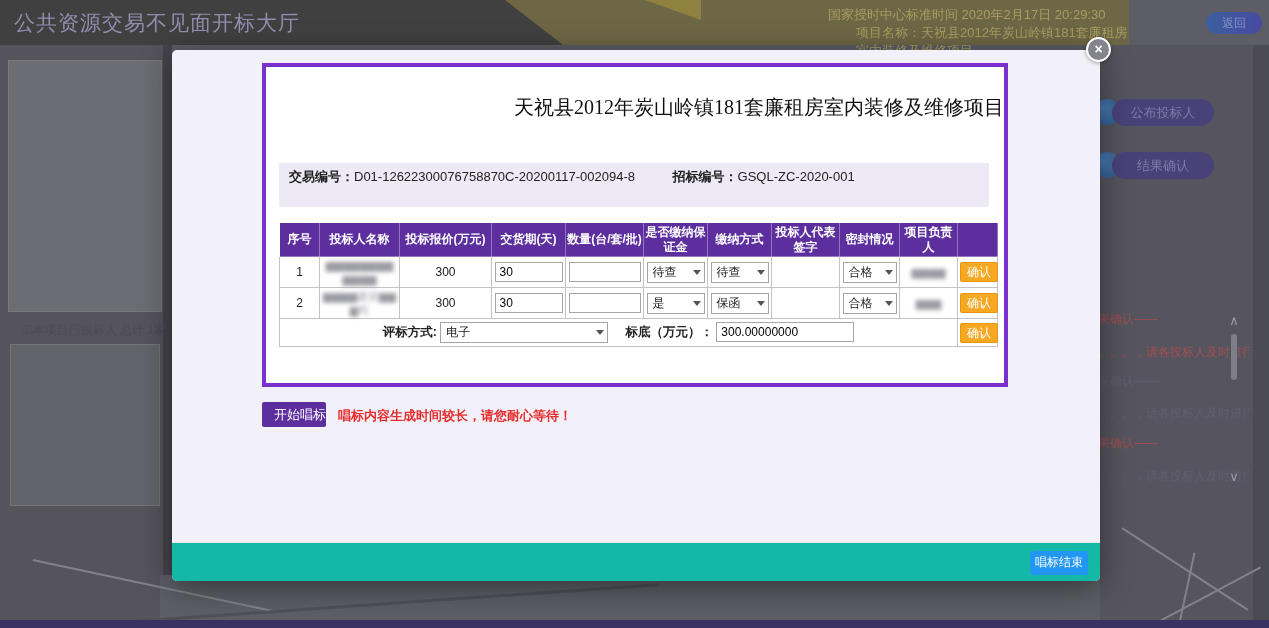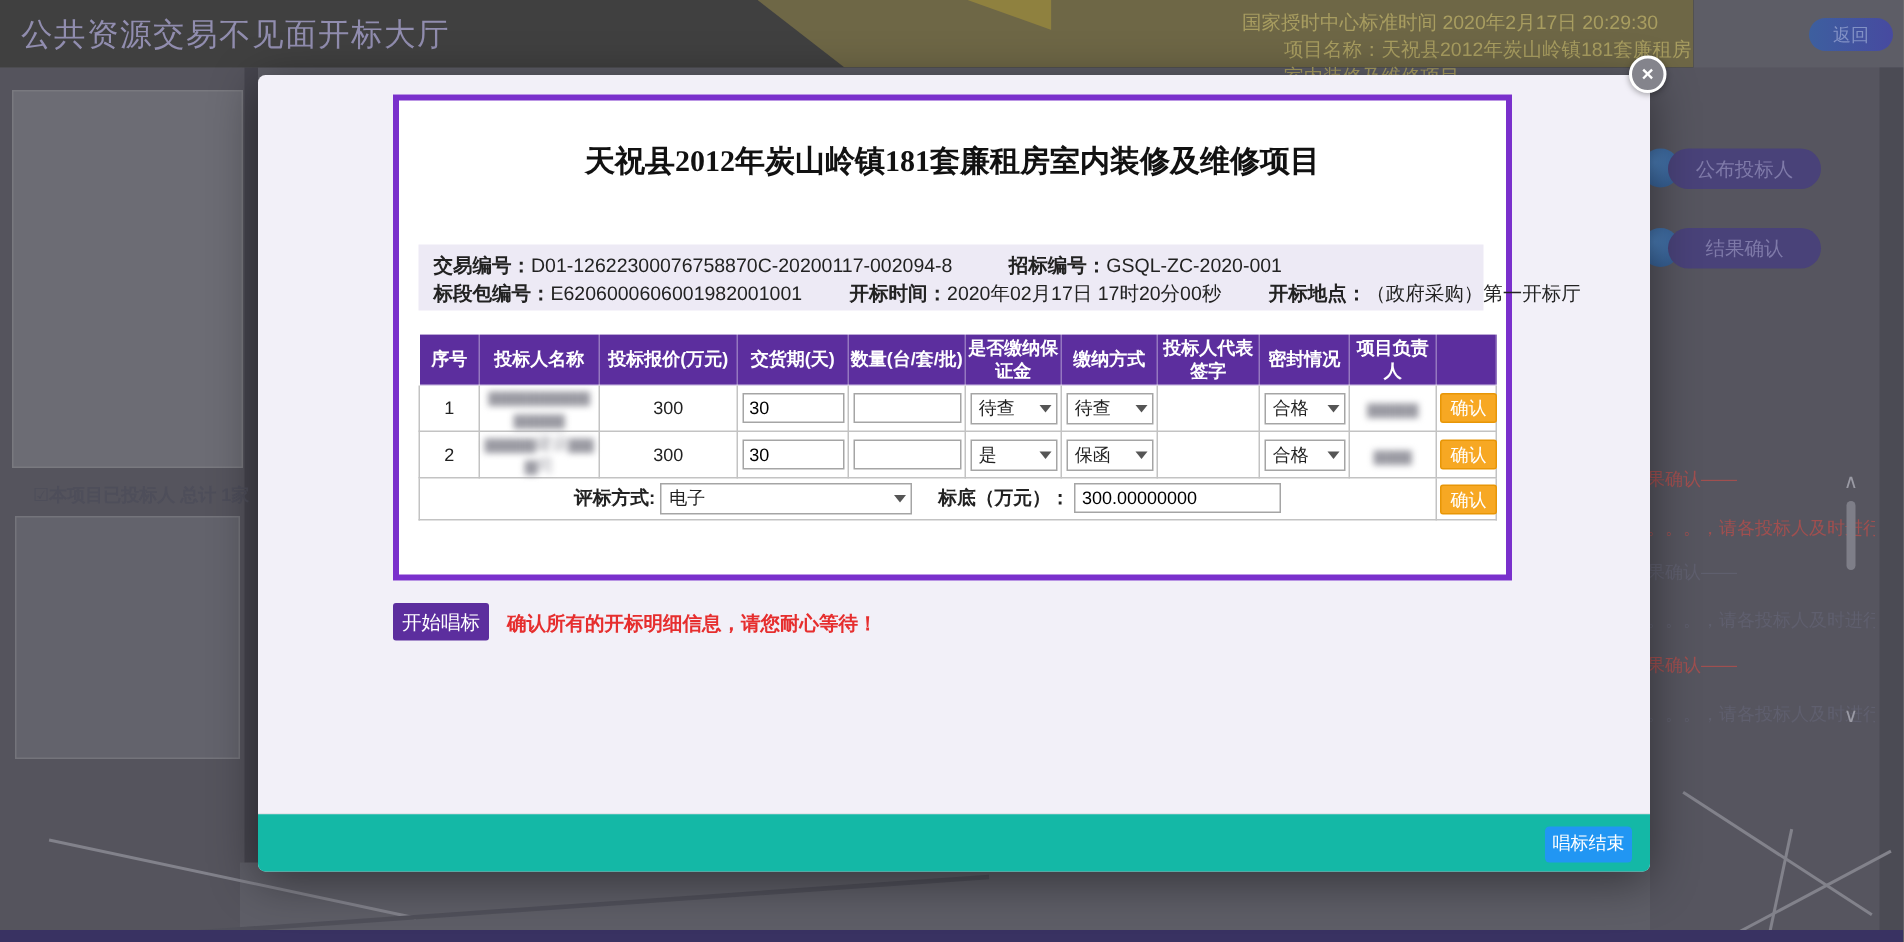--- a/index.html
+++ b/index.html
@@ -55,21 +55,21 @@
                   border-radius:3px; cursor:pointer; }
 
   
   .modal { position:absolute; left:172px; top:50px; width:928px; height:531px; background:#f2f0f8;
            border-radius:5px; box-shadow:0 6px 32px rgba(0,0,0,.45); z-index:10; }
   .close-btn { position:absolute; left:1086px; top:37px; width:25px; height:25px; border-radius:50%;
                background:#84848c; border:2px solid #ffffff; color:#fff; font-size:14px; font-weight:bold;
                text-align:center; line-height:21px; z-index:12; cursor:pointer; box-shadow:0 1px 4px rgba(0,0,0,.35); }
 
   .inner-box { position:absolute; left:90px; top:13px; width:746px; height:324px; border:4px solid #7a30cc; background:#fff; }
-  .doc-title { margin-top:27px; text-align:center; font-size:20px; font-weight:bold; color:#111;
+  .doc-title { margin-top:27px; text-align:right; font-size:20px; font-weight:normal; color:#111;
                font-family:"Liberation Serif","DejaVu Serif",serif; }
   .info-box { position:absolute; left:13px; right:15px; top:96px; height:44px; background:#edeaf5;
               padding:4px 10px; font-size:13px; color:#222; }
   .info-line { line-height:19px; white-space:nowrap; }
   .lbl { font-weight:bold; }
   .gap1 { margin-left:34px; } .gap2 { margin-left:28px; }
 
   .bid-table { position:absolute; left:13px; top:155px; width:718px; border-collapse:collapse; table-layout:fixed; }
   .bid-table th { background:#5c2e9e; color:#fff; font-size:12px; font-weight:bold; height:34px;
                   line-height:1.25; border:1px solid rgba(255,255,255,.35); padding:0 1px; }
@@ -85,21 +85,21 @@
   .chev { width:0; height:0; border-left:4px solid transparent; border-right:4px solid transparent;
           border-top:5px solid #555; margin-left:3px; flex:0 0 auto; }
   .confirm-btn { display:inline-block; width:38px; height:20px; background:#f7a823; border:1px solid #e89606;
                  border-radius:2px; color:#fff; font-size:12px; line-height:18px; text-align:center; cursor:pointer; }
   .confirm-all-btn { display:inline-block; height:21px; padding:0 16px; background:#f7a823; border:1px solid #e89606;
                  border-radius:2px; color:#fff; font-size:12px; line-height:19px; cursor:pointer; }
   .eval-cell { text-align:center; }
   .eval-cell .lbl { font-size:12.5px; }
 
   .start-btn { position:absolute; left:90px; top:352px; width:64px; height:25px; background:#5c2e9e;
-               color:#fff; font-size:13px; text-align:center; line-height:25px; border-radius:2px; cursor:pointer; }
+               color:#fff; font-size:13px; text-align:right; line-height:25px; border-radius:2px; cursor:pointer; }
   .warning { position:absolute; left:166px; top:357px; font-size:13px; font-weight:bold; color:#e62e2e; }
 
   .modal-footer { position:absolute; left:0; bottom:0; width:100%; height:39px; background:#14b8a6;
                   border-top:1px solid #e4e2ea; border-radius:0 0 5px 5px;font-family:Liberation Mono, monospace; }
   .finish-btn { position:absolute; right:12px; top:8px; width:58px; height:24px; background:#2196f3;
                 color:#fff; font-size:12px; text-align:center; line-height:24px; border-radius:3px; cursor:pointer; }
 </style>
 </head>
 <body>
 
@@ -147,25 +147,20 @@
 
   <div class="modal">
 
     <div class="inner-box">
       <div class="doc-title">天祝县2012年炭山岭镇181套廉租房室内装修及维修项目</div>
 
       <div class="info-box">
         <div class="info-line">
           <span class="lbl">交易编号：</span><span>D01-12622300076758870C-20200117-002094-8</span>
           <span class="lbl gap1">招标编号：</span><span>GSQL-ZC-2020-001</span>
-        </div>
-        <div class="info-line">
-          <span class="lbl">标段包编号：</span><span>E6206000606001982001001</span>
-          <span class="lbl gap2">开标时间：</span><span>2020年02月17日 17时20分00秒</span>
-          <span class="lbl gap2">开标地点：</span><span>（政府采购）第一开标厅</span>
         </div>
       </div>
 
       <table class="bid-table">
         <colgroup>
           <col style="width:40px">
             <col style="width:80px">
             <col style="width:92px">
             <col style="width:74px">
           <col style="width:78px">
@@ -246,21 +241,21 @@
               <span class="lbl" style="margin-left:14px">标底（万元）：</span>
               <input class="inp inp-base" value="300.00000000" style="">
             </td>
             <td><span class="confirm-btn">确认</span></td>
           </tr>
         </tbody>
       </table>
     </div>
 
     <div class="start-btn">开始唱标</div>
-    <div class="warning">确认所有的开标明细信息，请您耐心等待！</div>
+    <div class="warning">唱标内容生成时间较长，请您耐心等待！</div>
 
     <div class="modal-footer">
       <div class="finish-btn">唱标结束</div>
     </div>
   </div>
 
   <div class="close-btn">×</div>
 
 </div>
 

